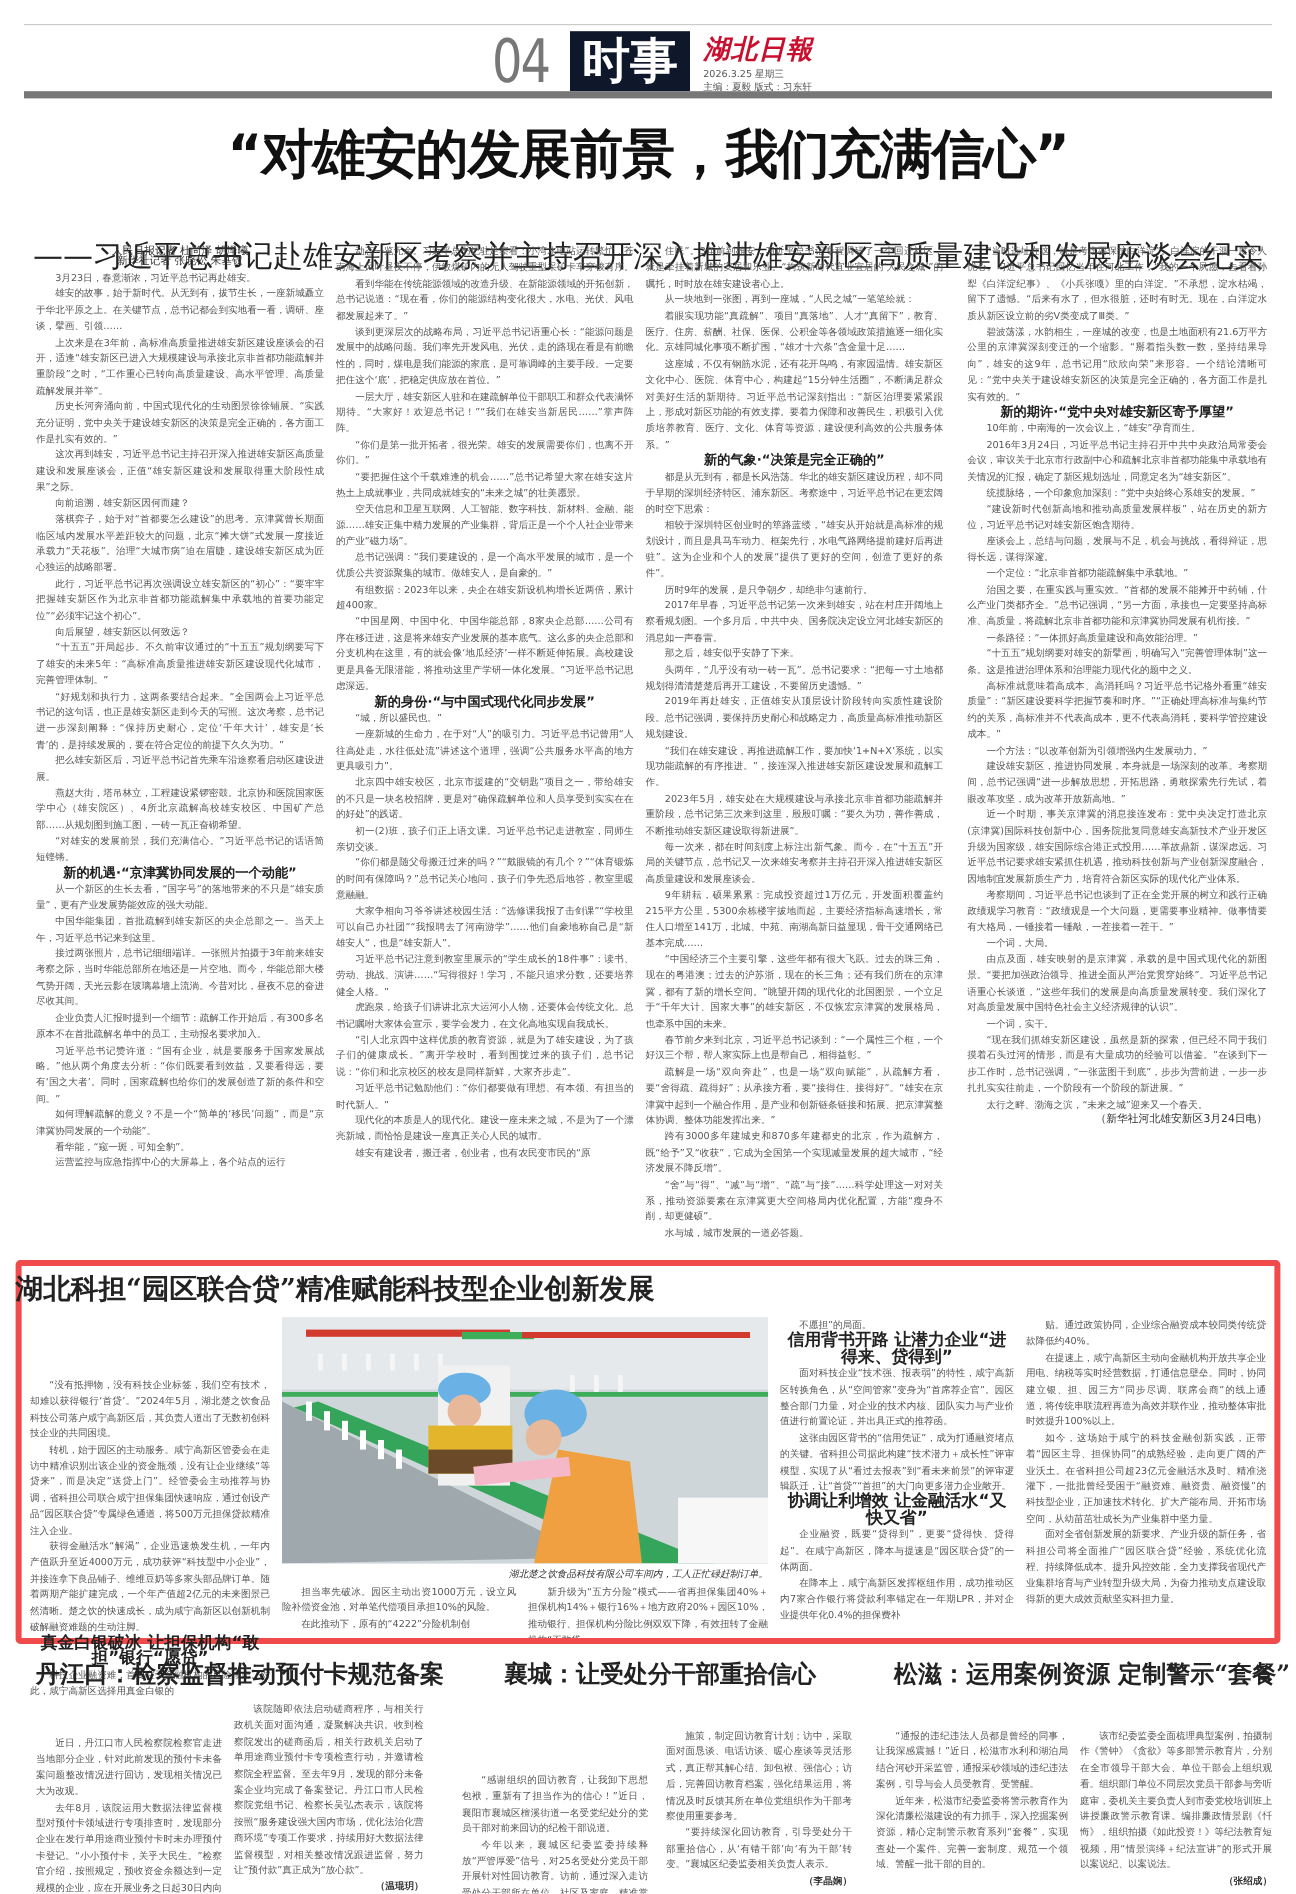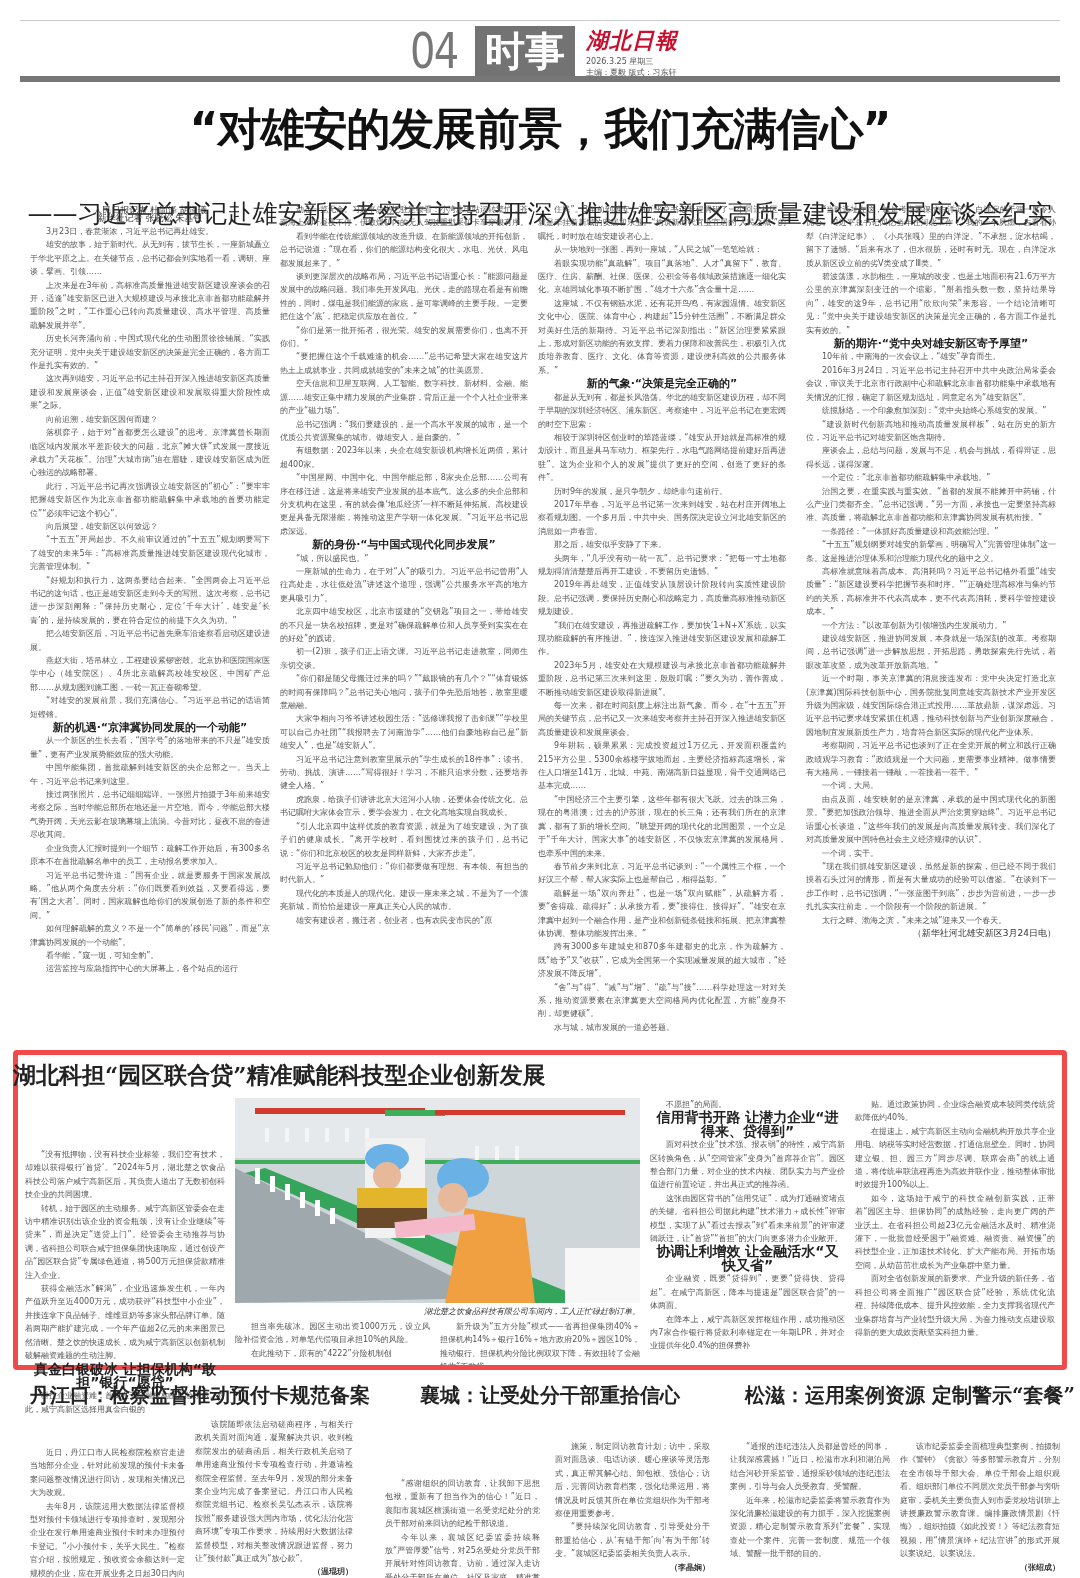--- a/index.html
+++ b/index.html
@@ -1,21 +1,21 @@
 <!DOCTYPE html>
 <html><head>
 <meta charset="utf-8">
 <style>
   html,body{margin:0;padding:0;background:#fff;}
   body{width:1080px;height:1578px;overflow:hidden;position:relative;font-family:"DejaVu Sans",sans-serif;color:#333;}
   .abs{position:absolute;}
   .rule-top{left:20px;top:20px;width:1040px;height:1px;background:#ccc;}
   .rule-bottom{left:20px;top:76px;width:1040px;height:6px;background:#777;}
   .page-no{left:410px;top:25px;font-size:50px;line-height:52px;font-weight:normal;color:#777;font-family:"DejaVu Sans",sans-serif;letter-spacing:-2px;transform:scaleX(.8);transform-origin:left;}
-  .section-box{left:475px;top:26px;width:100px;height:50px;background:#737373;color:#fff;font-size:40px;line-height:50px;text-align:center;font-weight:bold;}
+  .section-box{left:475px;top:26px;width:100px;height:50px;background:#0f172a;color:#fff;font-size:40px;line-height:50px;text-align:center;font-weight:bold;}
   .masthead{left:586px;top:26px;font-size:22px;color:#c8102e;font-weight:bold;font-family:"DejaVu Serif",serif;font-style:italic;letter-spacing:1px;}
   .date{left:586px;top:56px;font-size:8px;color:#555;}
   .editors{left:586px;top:67px;font-size:8px;color:#555;}
 
   .headline{left:0;top:100px;width:1080px;text-align:center;font-size:44px;font-weight:bold;color:#111;letter-spacing:-1px;line-height:58px;}
   .subhead{left:0;top:155px;width:1080px;text-align:center;font-size:25px;color:#222;line-height:34px;margin-top:42px;}
 
   .col{position:absolute;font-size:8px;line-height:13.4px;color:#555;text-align:justify;overflow:hidden;}
   .col p{margin:0;text-indent:2em;}
   .byline{text-align:center;font-size:9px;color:#333;line-height:14px;margin-bottom:6px;text-indent:0 !important;}
@@ -76,20 +76,21 @@
       <p>看华能，“窥一斑，可知全豹”。</p>
       <p>运营监控与应急指挥中心的大屏幕上，各个站点的运行</p>
     </div>
 </div>
 
 <div class="col" style="left:280px;top:203px;width:248px;height:842px;">
   <div>
       <p>动态一览无余。习近平总书记驻足察看：小湾水电站运转繁忙，苍南海上风叶昼夜不停，伊敏煤矿内的无人驾驶重型采矿卡车穿梭有序。</p>
       <p>看到华能在传统能源领域的改造升级、在新能源领域的开拓创新，总书记说道：“现在看，你们的能源结构变化很大，水电、光伏、风电都发展起来了。”</p>
       <p>谈到更深层次的战略布局，习近平总书记语重心长：“能源问题是发展中的战略问题。我们率先开发风电、光伏，走的路现在看是有前瞻性的，同时，煤电是我们能源的家底，是可靠调峰的主要手段。一定要把住这个‘底’，把稳定供应放在首位。”</p>
+      <p>一层大厅，雄安新区人驻和在建疏解单位干部职工和群众代表满怀期待。“大家好！欢迎总书记！”“我们在雄安当新居民……”掌声阵阵。</p>
       <p>“你们是第一批开拓者，很光荣。雄安的发展需要你们，也离不开你们。”</p>
       <p>“要把握住这个千载难逢的机会……”总书记希望大家在雄安这片热土上成就事业，共同成就雄安的“未来之城”的壮美愿景。</p>
       <p>空天信息和卫星互联网、人工智能、数字科技、新材料、金融、能源……雄安正集中精力发展的产业集群，背后正是一个个人社企业带来的产业“磁力场”。</p>
       <p>总书记强调：“我们要建设的，是一个高水平发展的城市，是一个优质公共资源聚集的城市。做雄安人，是自豪的。”</p>
       <p>有组数据：2023年以来，央企在雄安新设机构增长近两倍，累计超400家。</p>
       <p>“中国星网、中国中化、中国华能总部，8家央企总部……公司有序在移迁进，这是将来雄安产业发展的基本底气。这么多的央企总部和分支机构在这里，有的就会像‘地瓜经济’一样不断延伸拓展。高校建设更是具备无限潜能，将推动这里产学研一体化发展。”习近平总书记思虑深远。</p>
     </div>
   <p class="sub-h">新的身份·“与中国式现代化同步发展”</p>
   <div>
       <p>“城，所以盛民也。”</p>

